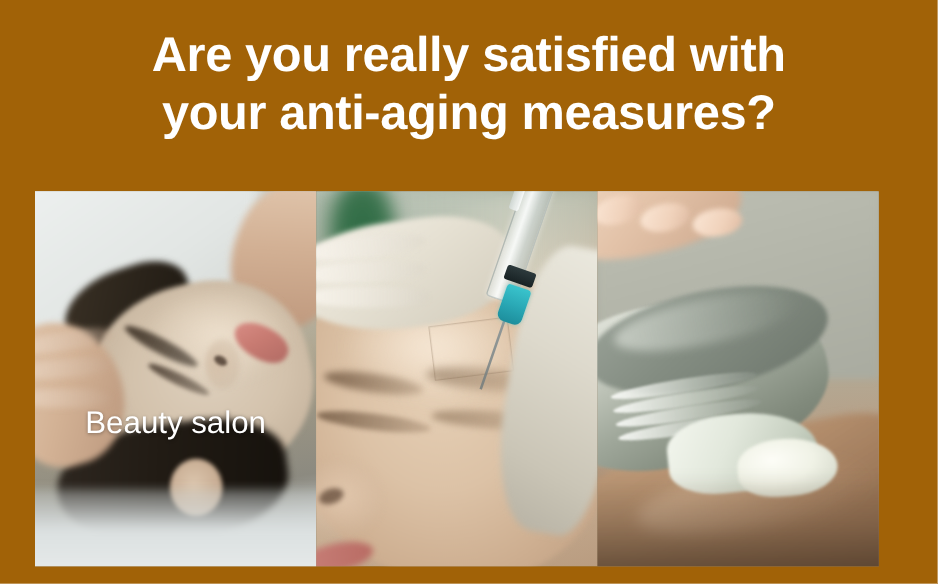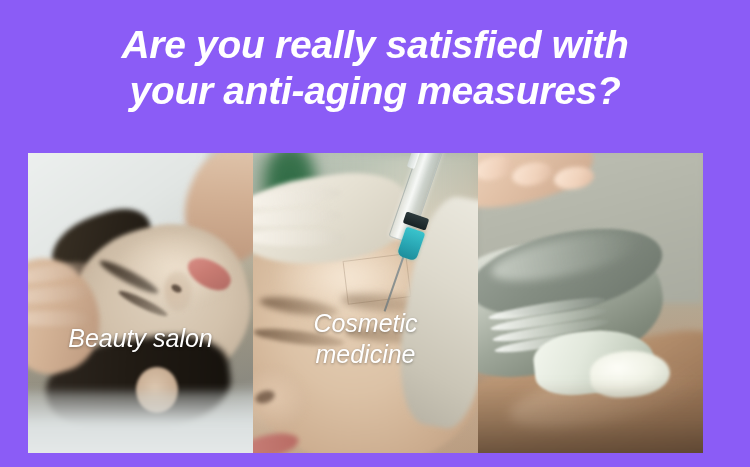--- a/index.html
+++ b/index.html
@@ -10,23 +10,22 @@
     width: 750px;
     height: 467px;
     overflow: hidden;
     font-family: "Liberation Sans", sans-serif;
   }
 
   .banner {
     position: relative;
     width: 750px;
     height: 467px;
-    background: #8b5cf6;
+    background: #a16207;
     box-sizing: border-box;
-    font-style: italic;
   }
 
   
   .headline {
     position: absolute;
     left: 0;
     top: 22px;
     width: 750px;
     text-align: center;
     color: #ffffff;
@@ -500,22 +499,20 @@
         <div class="p2-glove"></div>
         <div class="p2-gfinger p2-gf1"></div>
         <div class="p2-gfinger p2-gf2"></div>
         <div class="p2-gfinger p2-gf3"></div>
         <div class="p2-needle"></div>
         <div class="p2-syr-barrel"></div>
         <div class="p2-syr-plunger"></div>
         <div class="p2-syr-dark"></div>
         <div class="p2-syr-hub"></div>
       </div>
-      <div class="caption two-line">Cosmetic
-medicine</div>
     </div>
 
     <div class="panel">
       <div class="photo">
         <div class="p3-bg"></div>
         <div class="p3-wall"></div>
         <div class="p3-fing"></div>
         <div class="p3-nail p3-n1"></div>
         <div class="p3-nail p3-n2"></div>
         <div class="p3-nail p3-n3"></div>

